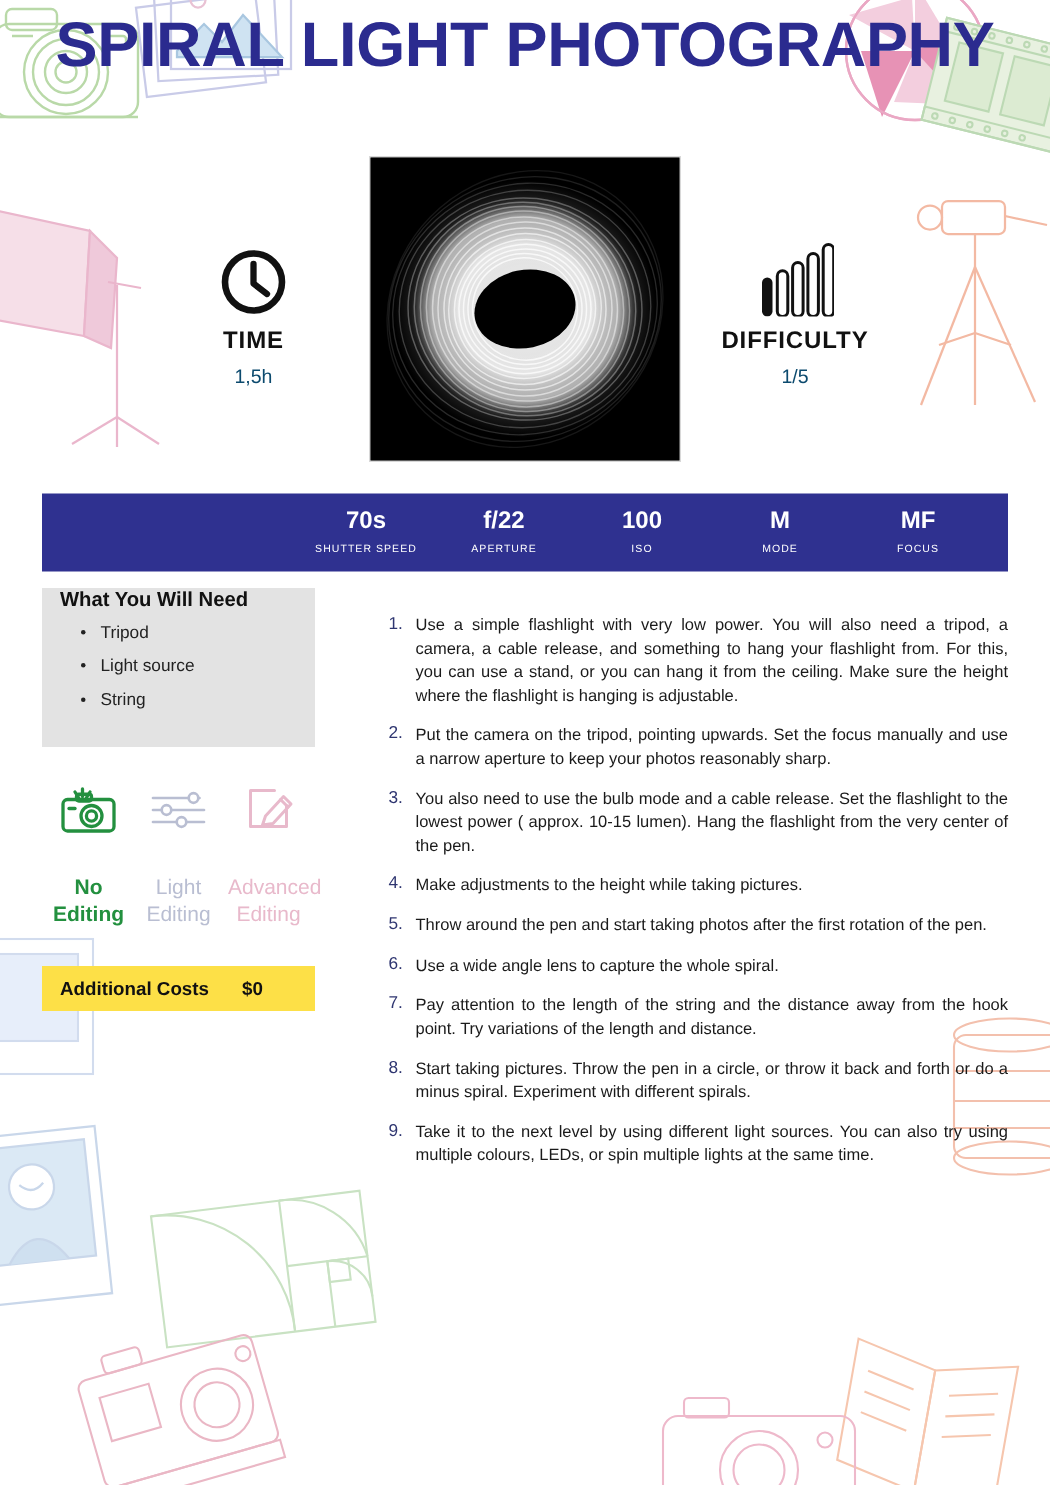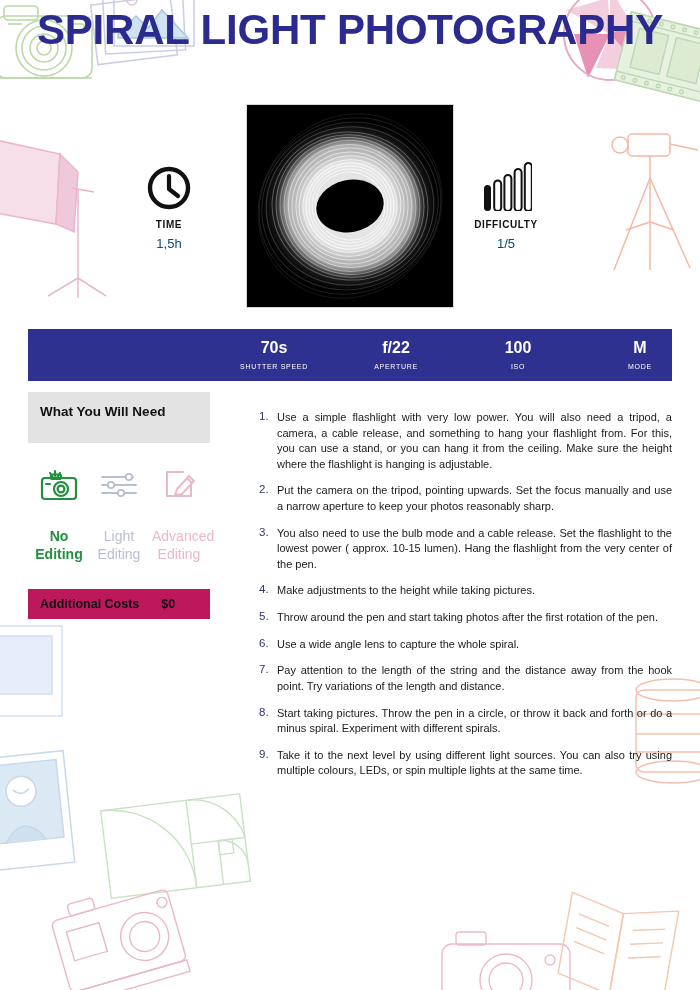--- a/index.html
+++ b/index.html
@@ -32,52 +32,52 @@
   .hero{position:absolute;top:105px;left:0;width:700px;height:205px;z-index:2;}
   .photo{
     position:absolute;left:247px;top:0;width:206px;height:202px;
     background:#000;overflow:hidden;
     box-shadow:0 0 0 1px #d8d8d8;
   }
   .photo svg{display:block;}
 
   .stat{position:absolute;text-align:center;width:180px;}
   .stat.time{left:79px;top:48px;}
-  .stat.diff{left:416px;top:48px;}
+  .stat.diff{left:440px;top:48px;}
   .stat .icon{height:58px;display:flex;align-items:flex-end;justify-content:center;}
-  .stat .stat-label{font-size:10px;font-weight:bold;letter-spacing:.6px;margin-top:8px;color:#111;}
+  .stat .stat-label{font-size:16px;font-weight:bold;letter-spacing:.6px;margin-top:8px;color:#111;}
   .stat .stat-value{font-size:13px;margin-top:6px;color:#0c4a6e;}
 
   
   .settings-bar{
     position:absolute;left:28px;top:329px;width:644px;height:52px;
     background:#2f3190;z-index:2;
-    display:flex;align-items:center;gap:30px;
+    display:flex;align-items:center;
   }
   .setting{flex:0 0 auto;text-align:center;color:#fff;}
   .setting .s-value{font-size:16px;font-weight:bold;line-height:1;}
   .setting .s-label{font-size:7px;letter-spacing:.7px;margin-top:7px;line-height:1;}
 
   
   .left-col{position:absolute;left:28px;top:392px;width:182px;z-index:2;}
-  .need-box{background:#e3e3e3;padding:12px 12px 20px 12px;}
+  .need-box{background:#e3e3e3;padding:0 12px 20px 12px;}
   .need-title{font-size:13.5px;font-weight:bold;color:#111;margin-bottom:4px;}
   .need-list{margin:0;padding-left:27px;}
   .need-list li{font-size:11.5px;color:#222;line-height:1.95;}
 
   .editing-row{display:flex;justify-content:space-between;margin-top:22px;padding:0 4px;}
   .edit-item{width:54px;text-align:center;}
   .edit-item .e-icon{height:40px;display:flex;align-items:center;justify-content:center;}
   .edit-item .e-label{font-size:14px;line-height:1.25;margin-top:23px;}
   .edit-item.active .e-label{color:#23903f;font-weight:bold;}
   .edit-item.basic .e-label{color:#b9bed2;}
   .edit-item.advanced .e-label{color:#e8b9cb;}
 
   .cost-box{
-    background:#be185d;margin-top:26px;height:30px;
+    background:#fde047;margin-top:26px;height:30px;
     display:flex;align-items:center;padding:0 12px;
   }
   .cost-label{font-size:12.5px;font-weight:bold;color:#111;}
   .cost-value{font-size:12.5px;font-weight:bold;color:#111;margin-left:22px;}
 
   
   .right-col{position:absolute;left:247px;top:392px;width:425px;z-index:2;}
   .intro{
     font-size:12.5px;font-weight:bold;line-height:1.45;color:#111;
     text-align:justify;
@@ -344,20 +344,25 @@
     <div class="setting" style="width:92px">
       <div class="s-value">MF</div>
       <div class="s-label">FOCUS</div>
     </div>
   </div>
 
   <div class="left-col">
 
     <div class="need-box">
       <div class="need-title">What You Will Need</div>
+      <ul class="need-list">
+        <li>Tripod</li>
+        <li>Light source</li>
+        <li>String</li>
+      </ul>
     </div>
 
     <div class="editing-row">
 
       <div class="edit-item active">
         <div class="e-icon">
           <svg width="40" height="34" viewBox="0 0 40 34" fill="none" stroke="#23903f" stroke-width="2.2" stroke-linecap="round">
             <path d="M16 3 L16 8"></path>
               <path d="M11 5 L13.5 9"></path>
               <path d="M21 5 L18.5 9"></path>

